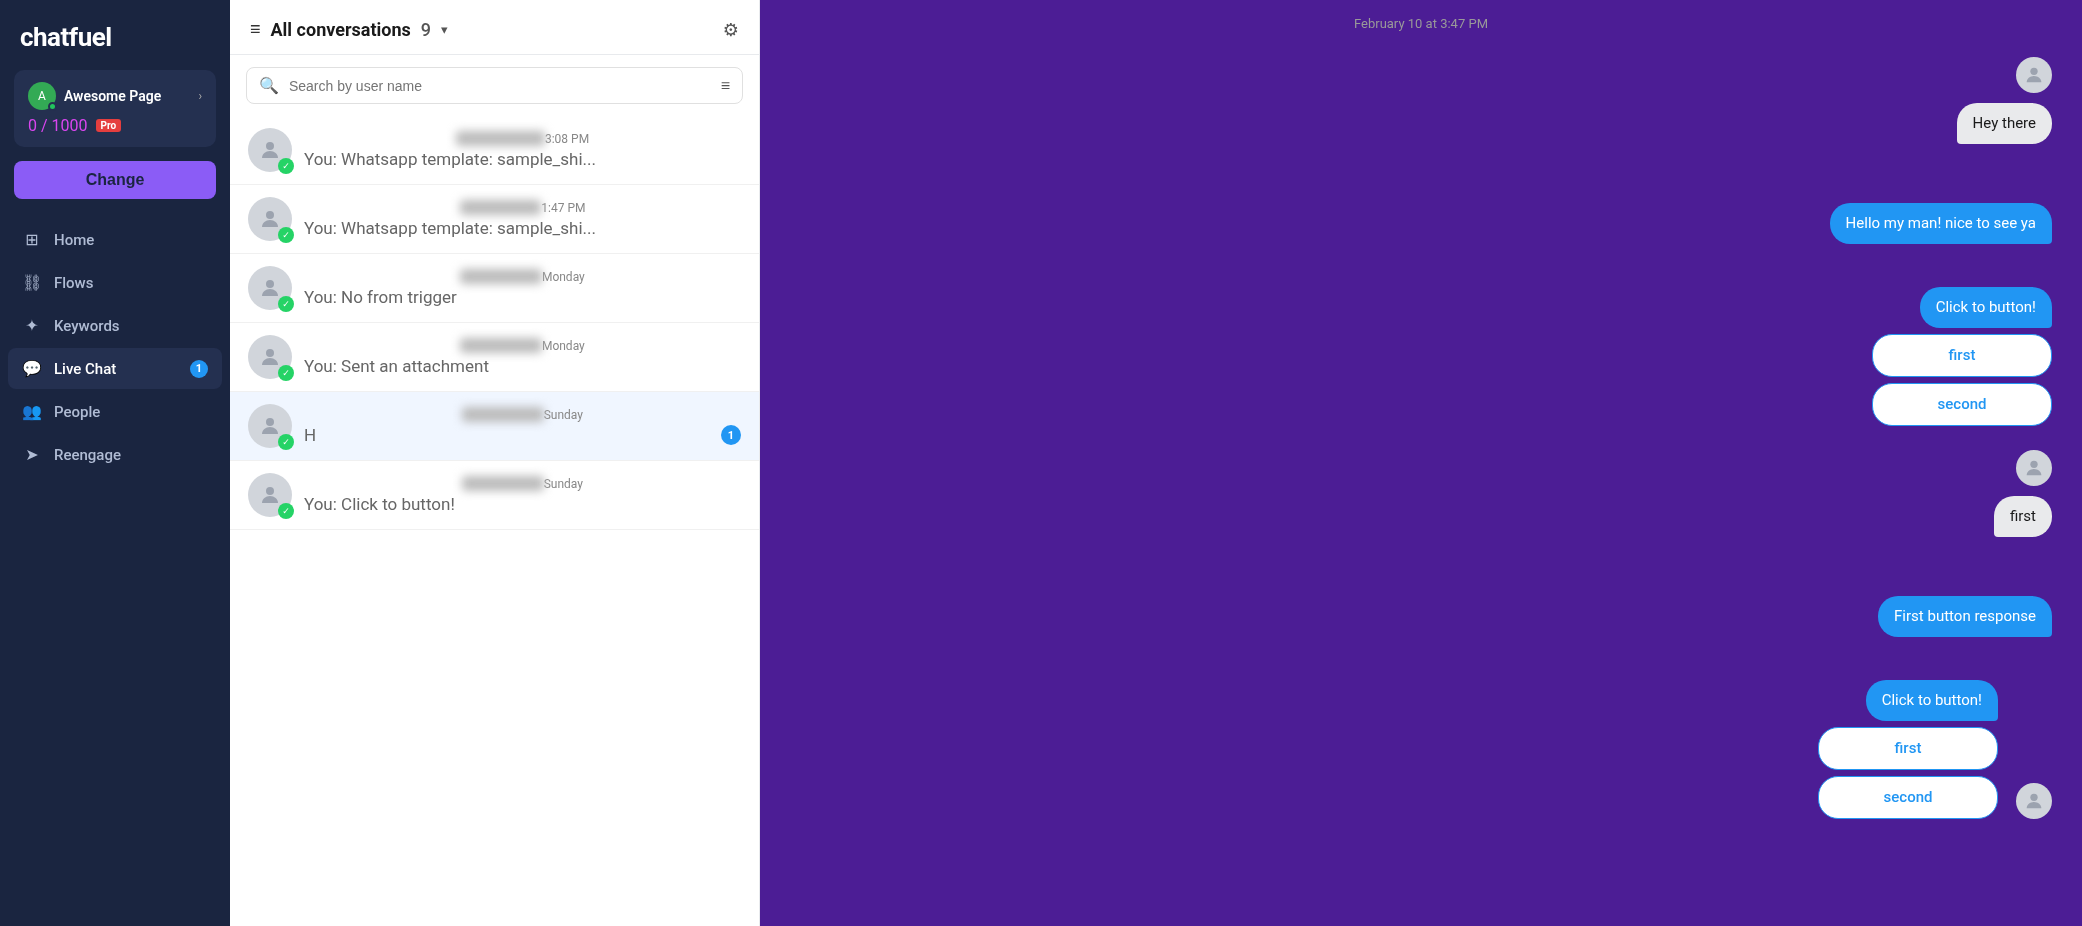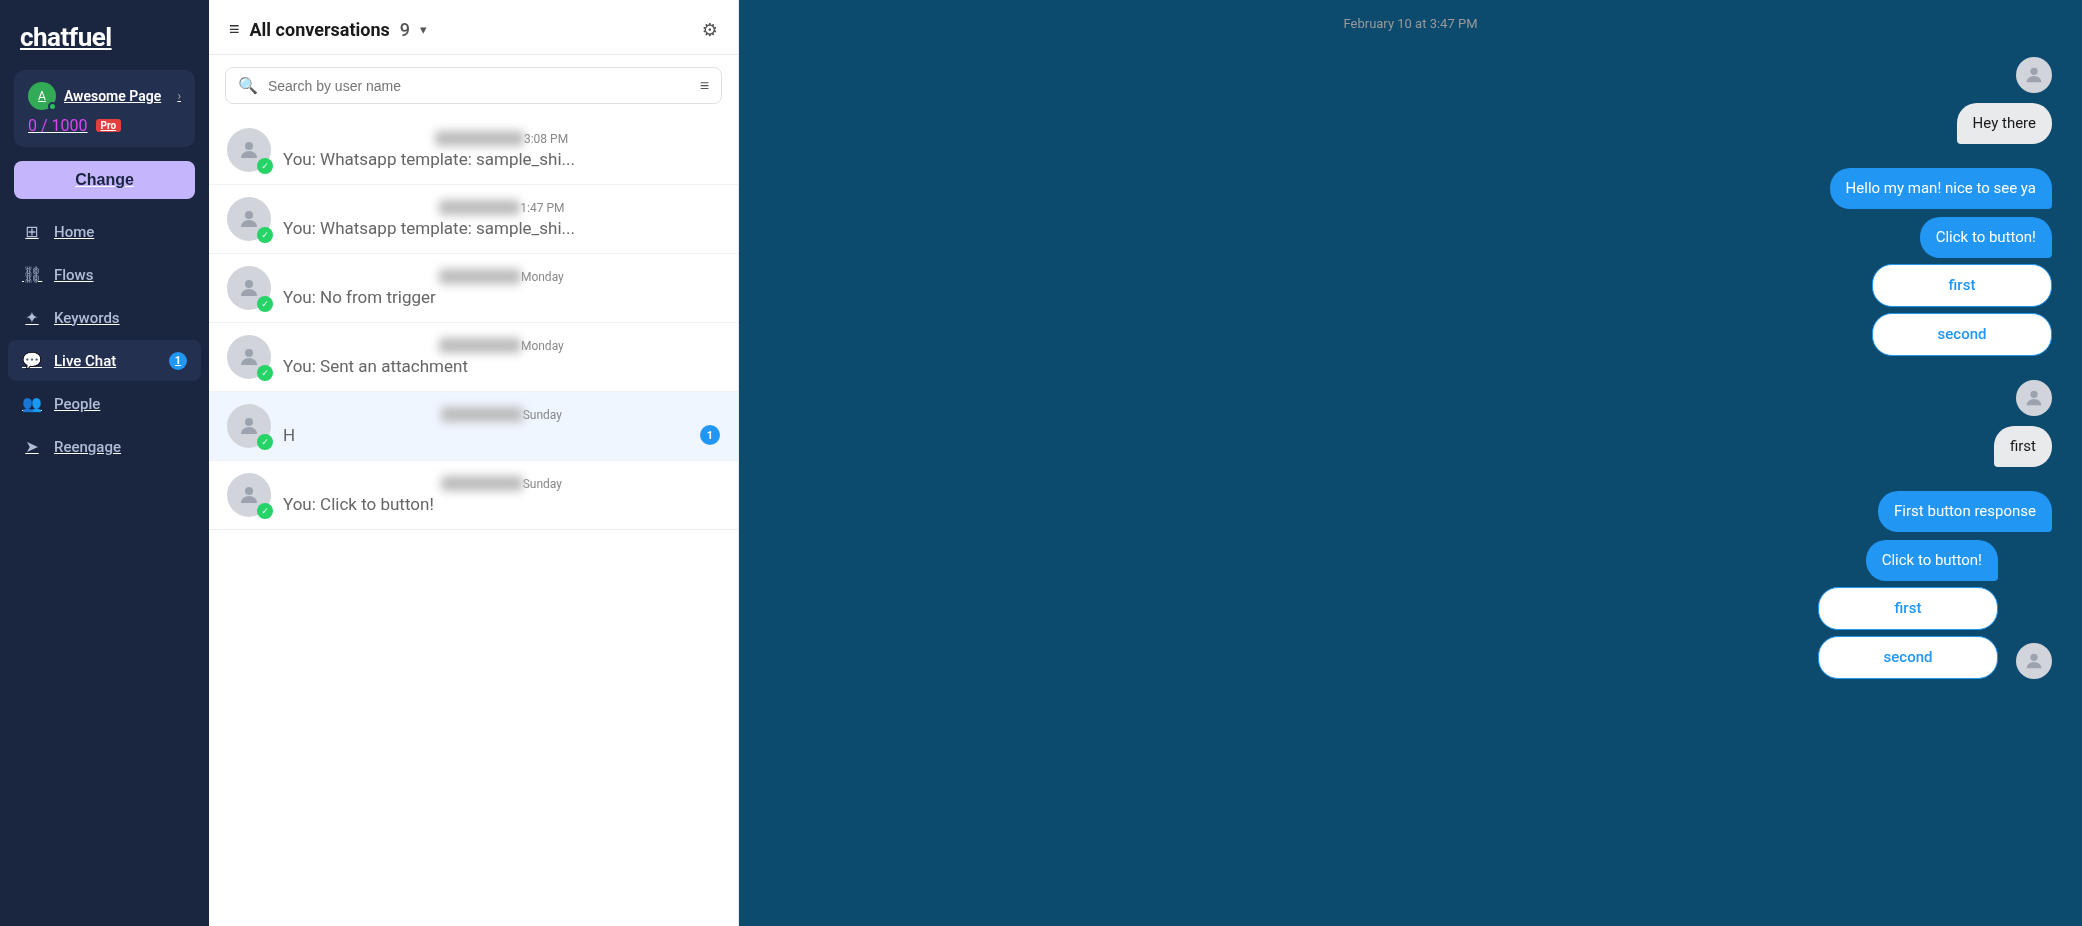--- a/index.html
+++ b/index.html
@@ -1,27 +1,26 @@
 <!DOCTYPE html>
 <html><head>
   <meta charset="utf-8">
   <style>
     * { box-sizing: border-box; margin: 0; padding: 0; }
     body { font-family: -apple-system, BlinkMacSystemFont, 'Segoe UI', Roboto, sans-serif; display: flex; height: 100vh; overflow: hidden; background: #f5f5f5; }
 
     
     #sidebar {
-      width: 209px;
+      width: 230px;
       background: #1a2540;
       color: #fff;
       display: flex;
       flex-direction: column;
       flex-shrink: 0;
       height: 100vh;
-      text-decoration: underline;
     }
     #sidebar .logo {
       padding: 22px 20px 18px;
       font-size: 26px;
       font-weight: 700;
       color: #fff;
       letter-spacing: -0.5px;
     }
 
     .page-card {
@@ -56,22 +55,22 @@
     .page-chevron { color: #aaa; font-size: 12px; }
     .page-stats {
       display: flex; align-items: center; gap: 8px;
     }
     .page-stats .stats-text { font-size: 16px; color: #d946ef; }
     .pro-badge {
       background: #e53e3e; color: #fff; font-size: 10px; font-weight: 700;
       padding: 1px 5px; border-radius: 3px;
     }
     .change-btn {
-      margin: 0 14px 12px;
-      background: #c4b5fd;
+      margin: 0 14px 20px;
+      background: #8b5cf6;
       color: #1a2540;
       border: none;
       border-radius: 8px;
       padding: 10px;
       font-size: 16px;
       font-weight: 700;
       cursor: pointer;
       width: calc(100% - 28px);
       text-align: center;
     }
@@ -177,21 +176,21 @@
       font-size: 11px; font-weight: 700;
       border-radius: 50%; width: 20px; height: 20px;
       display: flex; align-items: center; justify-content: center;
       margin-left: 6px; flex-shrink: 0;
     }
     .conv-preview-row { display: flex; align-items: center; justify-content: space-between; }
 
     
     #chat-panel {
       flex: 1;
-      background: #0c4a6e;
+      background: #4c1d95;
       display: flex;
       flex-direction: column;
       height: 100vh;
       overflow: hidden;
     }
     .chat-date-header {
       text-align: center;
       padding: 16px;
       font-size: 13px;
       color: #999;
@@ -223,20 +222,21 @@
     }
     .bubble.incoming {
       background: #e9eaec;
       color: #1a1a1a;
       border-bottom-left-radius: 4px;
     }
     .bubble.outgoing {
       background: #2196f3;
       color: #fff;
       border-bottom-right-radius: 4px;
+      margin-top: 35px;
     }
     .bubble.button-option {
       background: #fff;
       color: #2196f3;
       border: 1.5px solid #2196f3;
       border-radius: 20px;
       text-align: center;
       font-weight: 500;
     }
     .spacer { height: 8px; }

